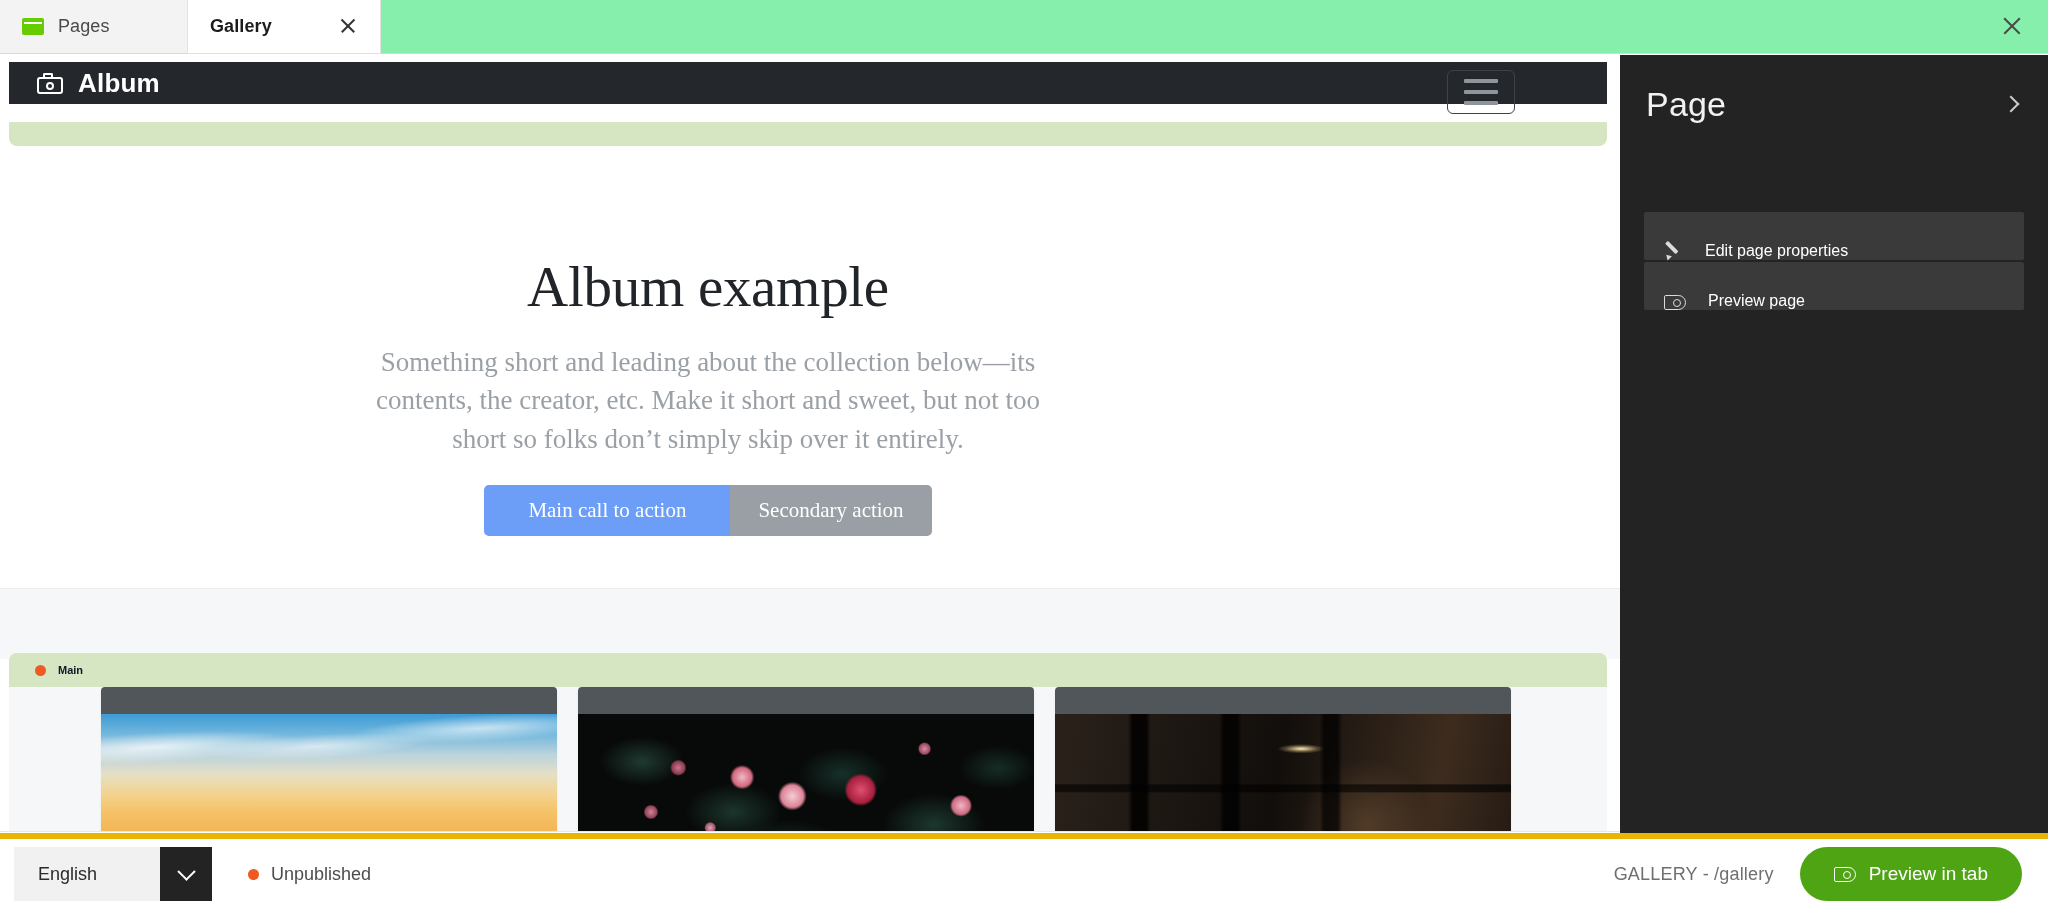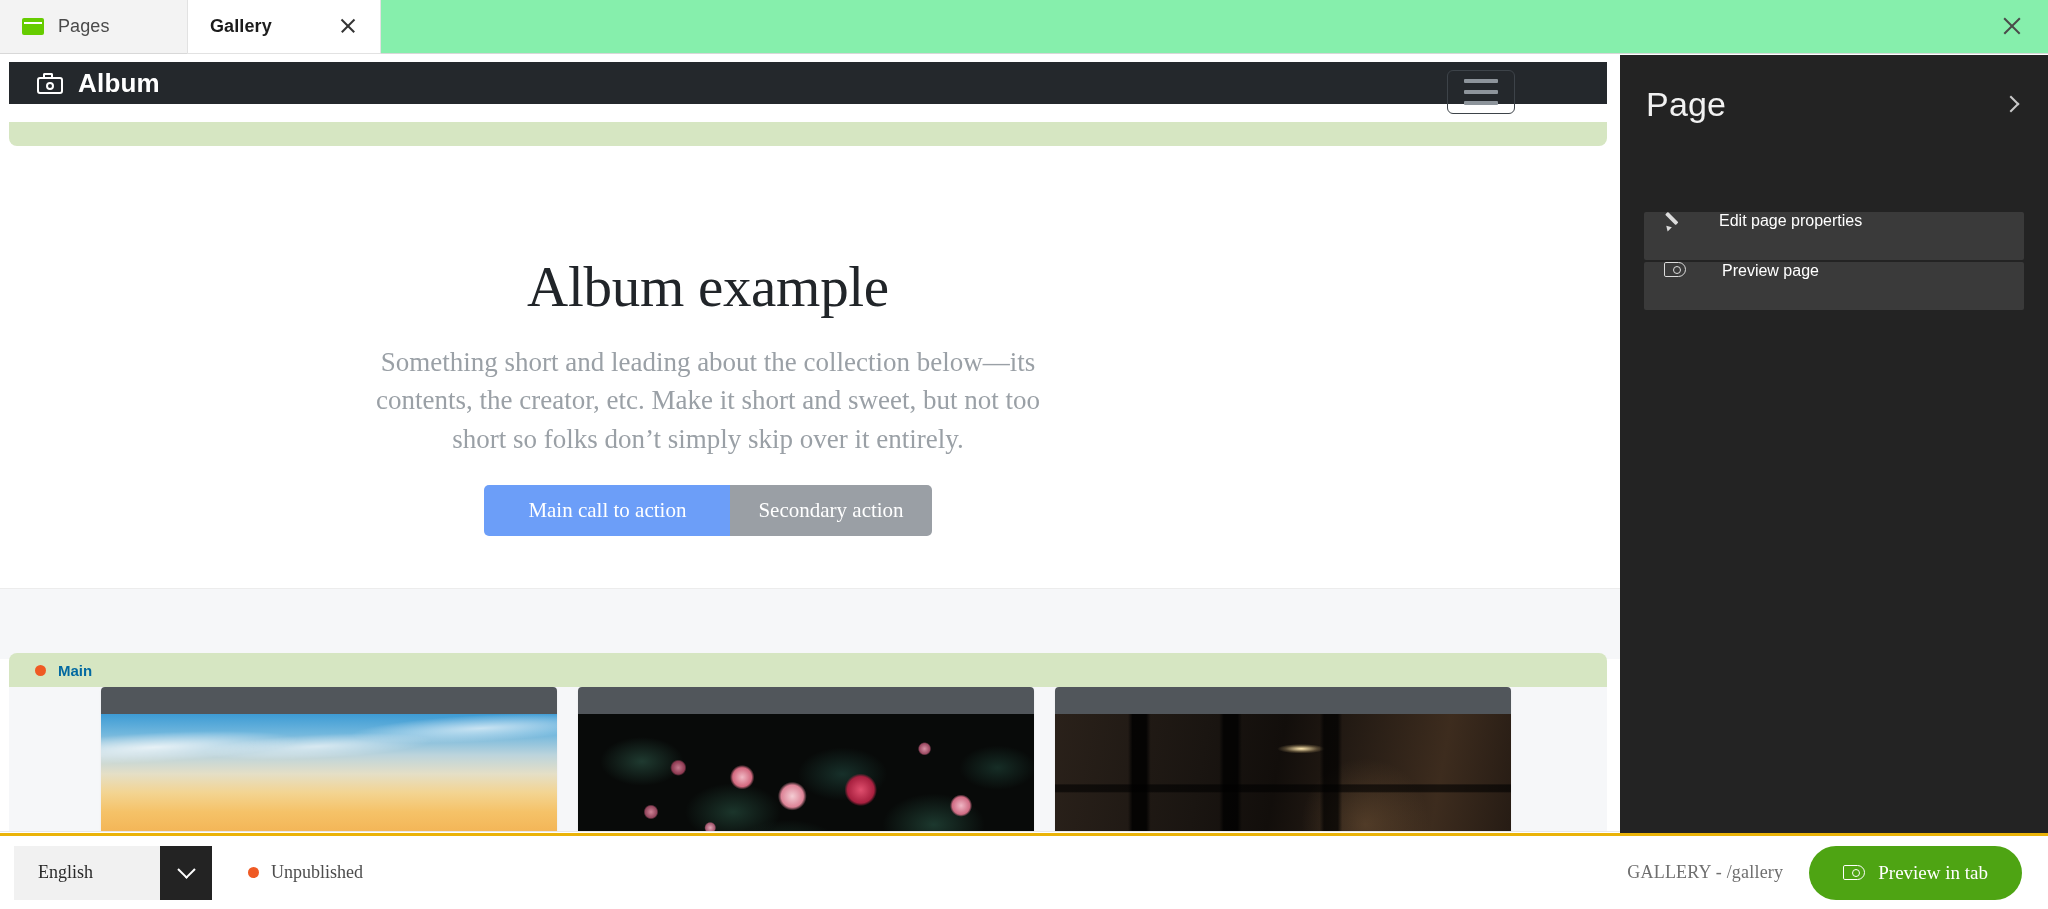--- a/index.html
+++ b/index.html
@@ -159,21 +159,21 @@
   
   .main-band {
     position: absolute; top: 598px; left: 9px;
     width: 1598px; height: 34px;
     background: #d6e6c2;
     border-radius: 8px 8px 0 0;
     display: flex; align-items: center; gap: 12px;
     padding-left: 26px;
   }
   .dot-orange { width: 11px; height: 11px; border-radius: 50%; background: #ef5a24; flex: none; }
-  .main-band-label { font-size: 15px; font-weight: bold; color: #0369a1; }
+  .main-band-label { font-size: 11px; font-weight: bold; color: #0f172a; }
 
   .cards-area {
     position: absolute; top: 632px; left: 9px;
     width: 1598px; height: 145px;
     background: #f6f7f9;
     display: flex; gap: 21px; padding-left: 92px;
   }
   .card {
     width: 456px; height: 185px;
     background: #ffffff;
@@ -277,21 +277,21 @@
   .panel-chevron::before {
     content: ""; position: absolute; left: 5px; top: 4px;
     width: 10px; height: 10px;
     border-top: 2px solid #c9c9c9; border-right: 2px solid #c9c9c9;
     transform: rotate(45deg);
   }
   .panel-list { margin-top: 88px; padding: 0 24px; }
   .panel-item {
     height: 48px;
     background: #3a3a3a;
-    display: flex; align-items: flex-start; gap: 36px;
+    display: flex; align-items: flex-end; gap: 22px;
     padding-left: 20px;
     cursor: pointer;
     margin-bottom: 2px;
     border-radius: 2px;
   }
   .panel-item-label { color: #ffffff; font-size: 16px; }
   .pencil-icon { width: 19px; height: 19px; position: relative; flex: none; }
   .pencil-icon::before {
     content: ""; position: absolute; left: 3px; top: 2px;
     width: 3.5px; height: 15px; background: #dcdcdc;
@@ -314,22 +314,22 @@
   .eye-icon::after {
     content: ""; position: absolute; left: 9px; top: 4px;
     width: 6px; height: 6px; border: 1.6px solid #dcdcdc; border-radius: 50%;
   }
 
   
   .statusbar {
     position: absolute; top: 833px; left: 0;
     width: 2048px; height: 76px;
     background: #ffffff;
-    border-top: 3px solid #eab308;
-    display: flex; align-items: center; font-family: Liberation Serif, serif;
+    border-top: 6px solid #eab308;
+    display: flex; align-items: center;
   }
   .lang-select {
     display: flex; align-items: stretch;
     height: 54px; margin-left: 14px; cursor: pointer;
   }
   .lang-value {
     background: #f1f1f1; color: #2a2a2a; font-size: 18px;
     display: flex; align-items: center; padding: 0 24px;
     min-width: 146px;
   }

